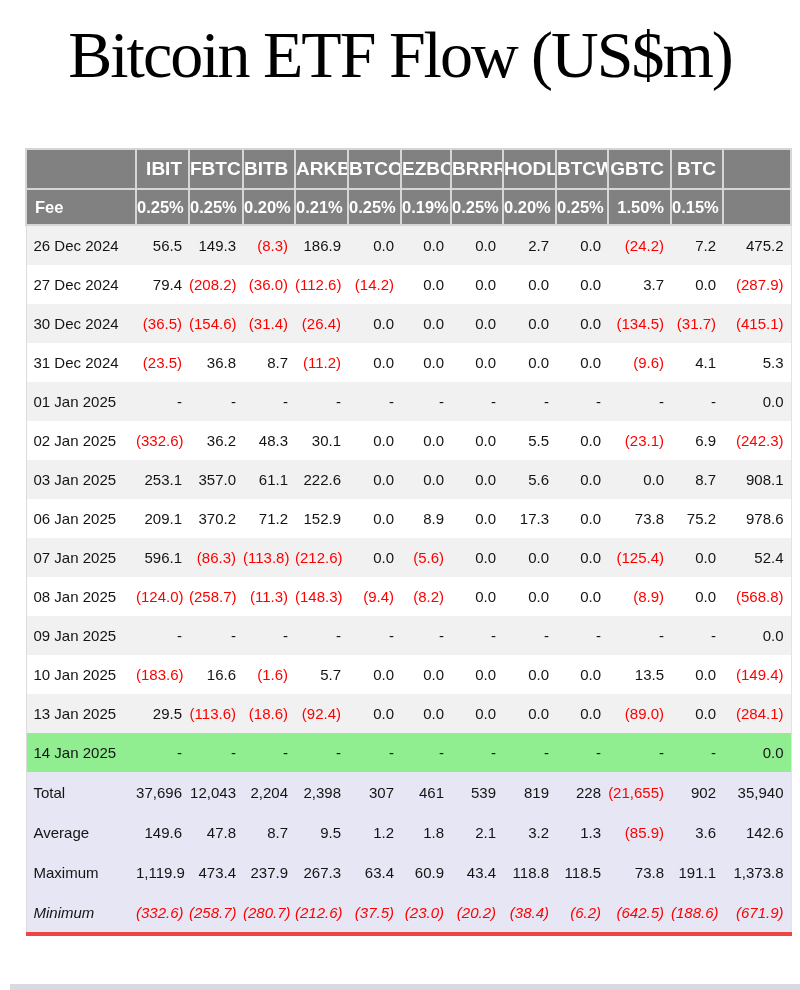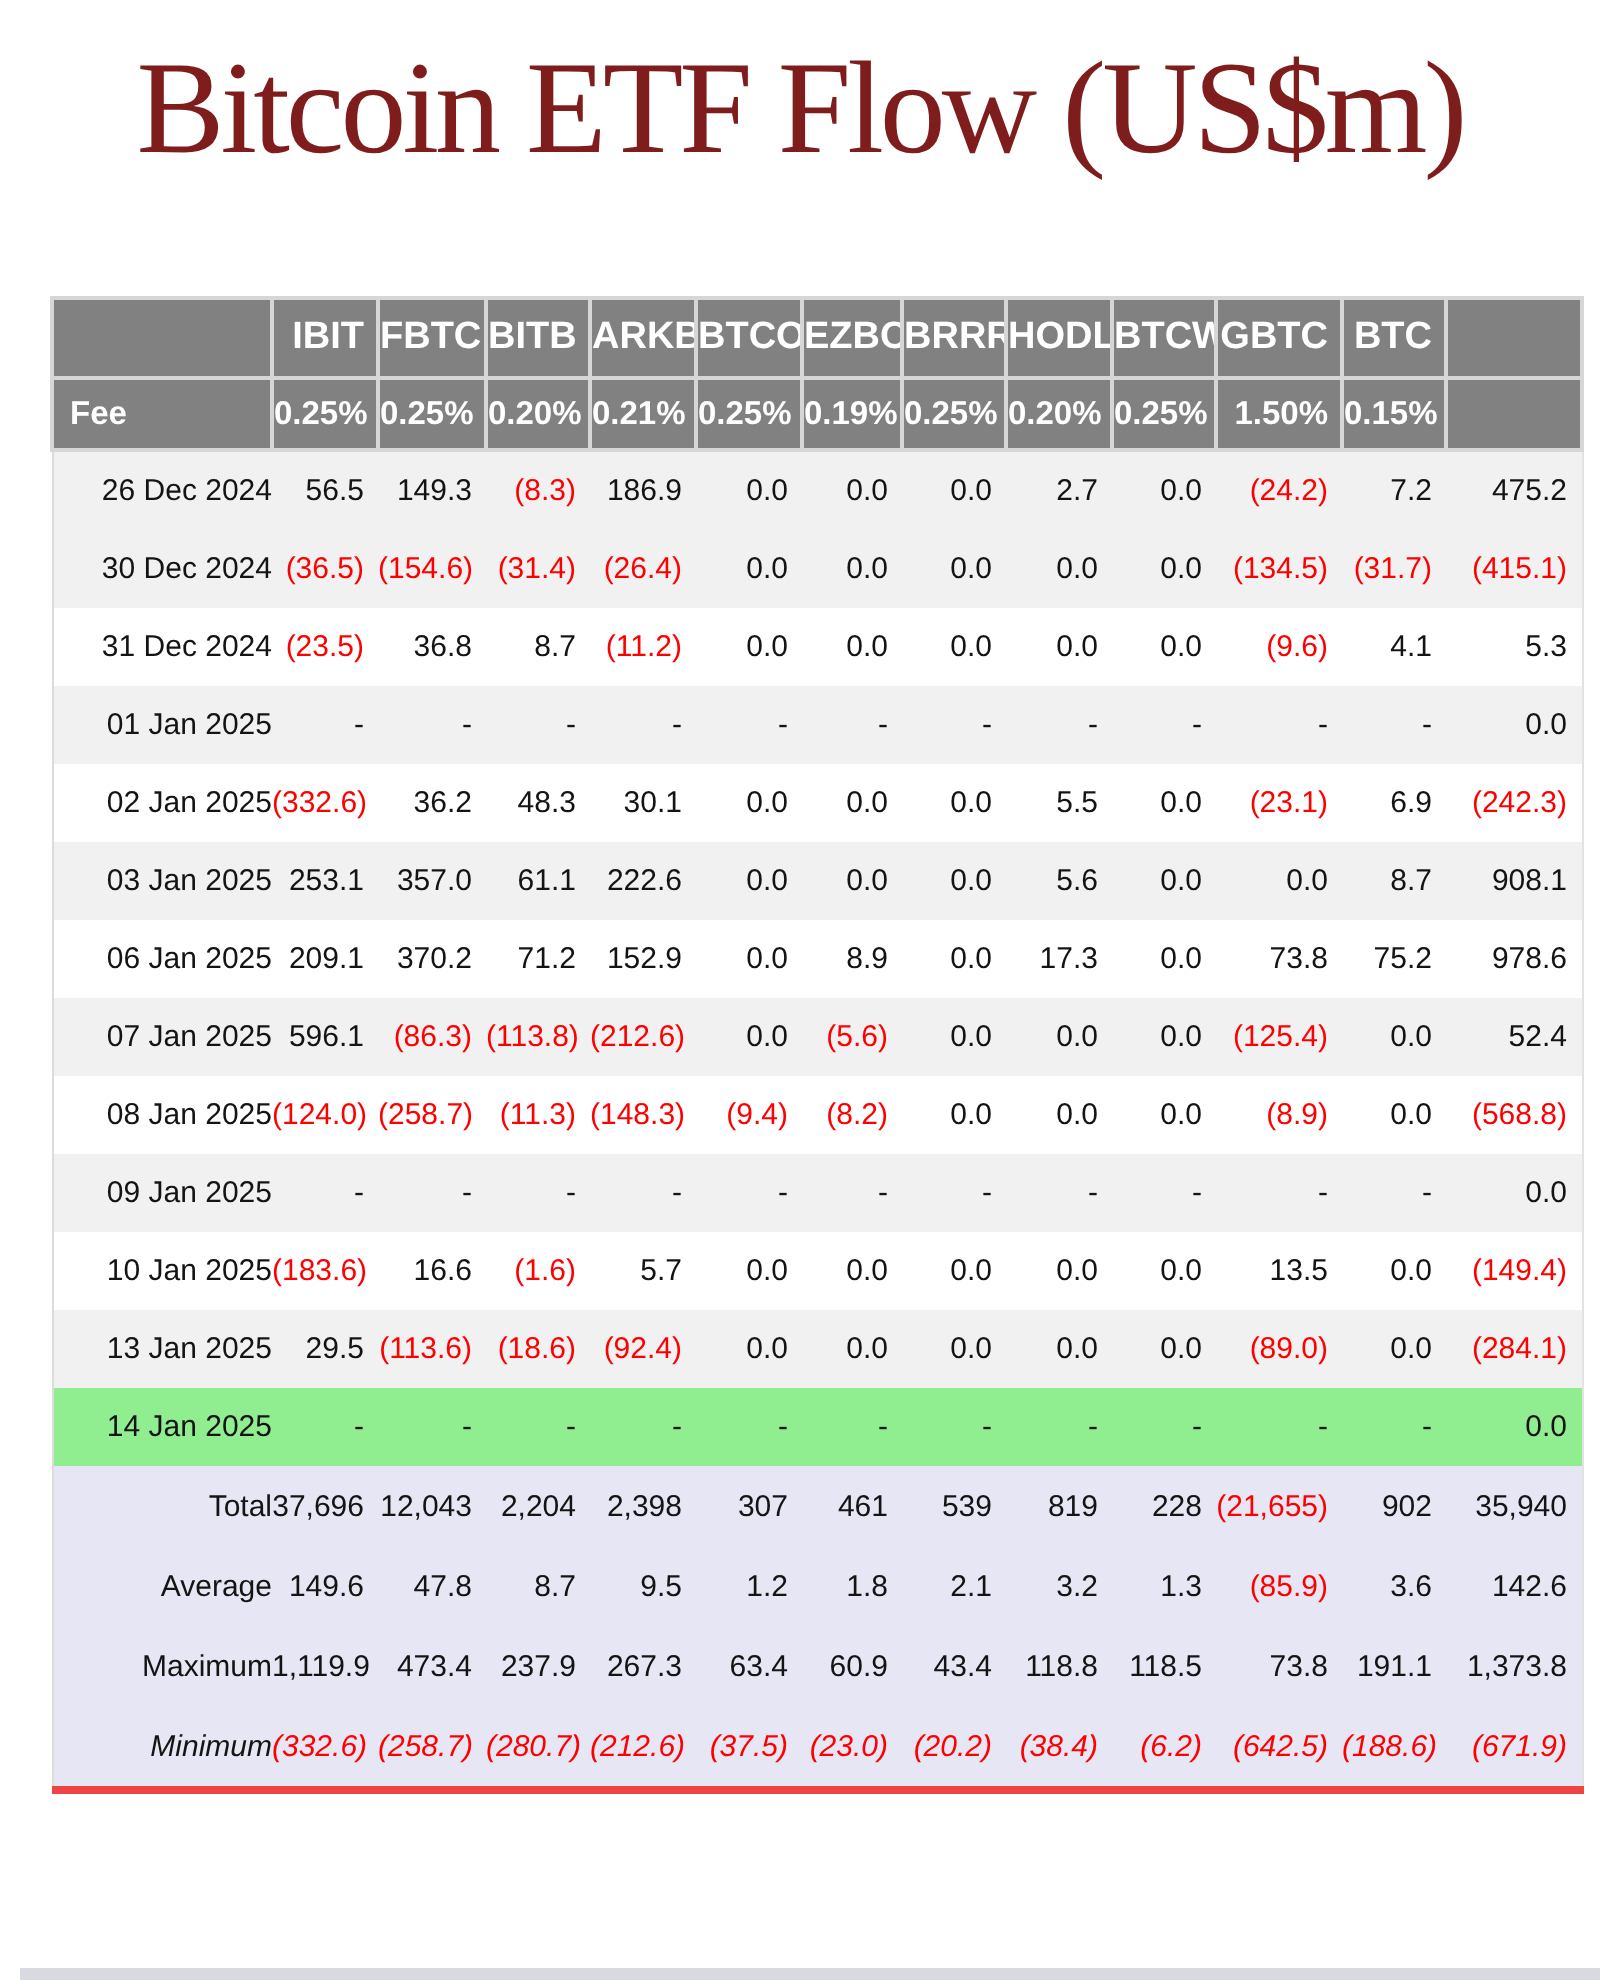--- a/index.html
+++ b/index.html
@@ -7,21 +7,21 @@
     width:800px;height:990px;position:relative;overflow:hidden;
     background:#ffffff;
     font-family:"Liberation Sans", sans-serif;
   }
   .title{
     position:absolute;top:20px;left:0;width:800px;margin:0;
     text-align:center;
     font-family:"Liberation Serif", serif;
     font-weight:400;
     font-size:66px;line-height:1.05;letter-spacing:-2px;
-    color:#7f1d1d;
+    color:#000000;
   }
   table.etf{
     position:absolute;top:148px;left:25px;width:765px;
     border-collapse:collapse;table-layout:fixed;
     border-left:1px solid #dcdcdc;border-right:1px solid #e3e3e3;
   }
   
   thead th{
     background:#818181;color:#ffffff;font-weight:bold;
     border:2px solid #d6d6d6;
@@ -32,21 +32,21 @@
   tr.r-tick th{height:38px;font-size:19px;}
   tr.r-fee th{height:34px;font-size:16.5px;}
   thead th.lbl{text-align:left;padding-left:8px;}
   thead th.total-h{font-size:20px;vertical-align:middle;}
   
   td{
     height:39px;font-size:15px;color:#141414;
     text-align:right;padding:0 7px 0 0;
     white-space:nowrap;overflow:hidden;
   }
-  td.label{text-align:right;padding:0 0 0 7px;}
+  td.label{text-align:left;padding:0 0 0 7px;}
   tr.stripe{background:#f1f1f1;}
   tr.hl{background:#90ee90;padding-left:12px;}
   tbody.summary{background:#e6e6f4;}
   tbody.summary td{height:40px;}
   tbody.summary tr:last-child td{border-bottom:4px solid #ef4444;font-style:italic;}
   .neg{color:#ff0000;}
   .bottom-strip{
     position:absolute;left:10px;right:0;bottom:0;height:6px;
     background:#d9d9e0;
   }
@@ -113,20 +113,35 @@
         <td>186.9</td>
         <td>0.0</td>
         <td>0.0</td>
         <td>0.0</td>
         <td>2.7</td>
         <td>0.0</td>
         <td class="neg">(24.2)</td>
         <td>7.2</td>
         <td>475.2</td>
       </tr>
+      <tr>
+        <td class="label">27 Dec 2024</td>
+        <td>79.4</td>
+        <td class="neg">(208.2)</td>
+        <td class="neg">(36.0)</td>
+        <td class="neg">(112.6)</td>
+        <td class="neg">(14.2)</td>
+        <td>0.0</td>
+        <td>0.0</td>
+        <td>0.0</td>
+        <td>0.0</td>
+        <td>3.7</td>
+        <td>0.0</td>
+        <td class="neg">(287.9)</td>
+      </tr>
       <tr class="stripe">
         <td class="label">30 Dec 2024</td>
         <td class="neg">(36.5)</td>
         <td class="neg">(154.6)</td>
         <td class="neg">(31.4)</td>
         <td class="neg">(26.4)</td>
         <td>0.0</td>
         <td>0.0</td>
         <td>0.0</td>
         <td>0.0</td>

